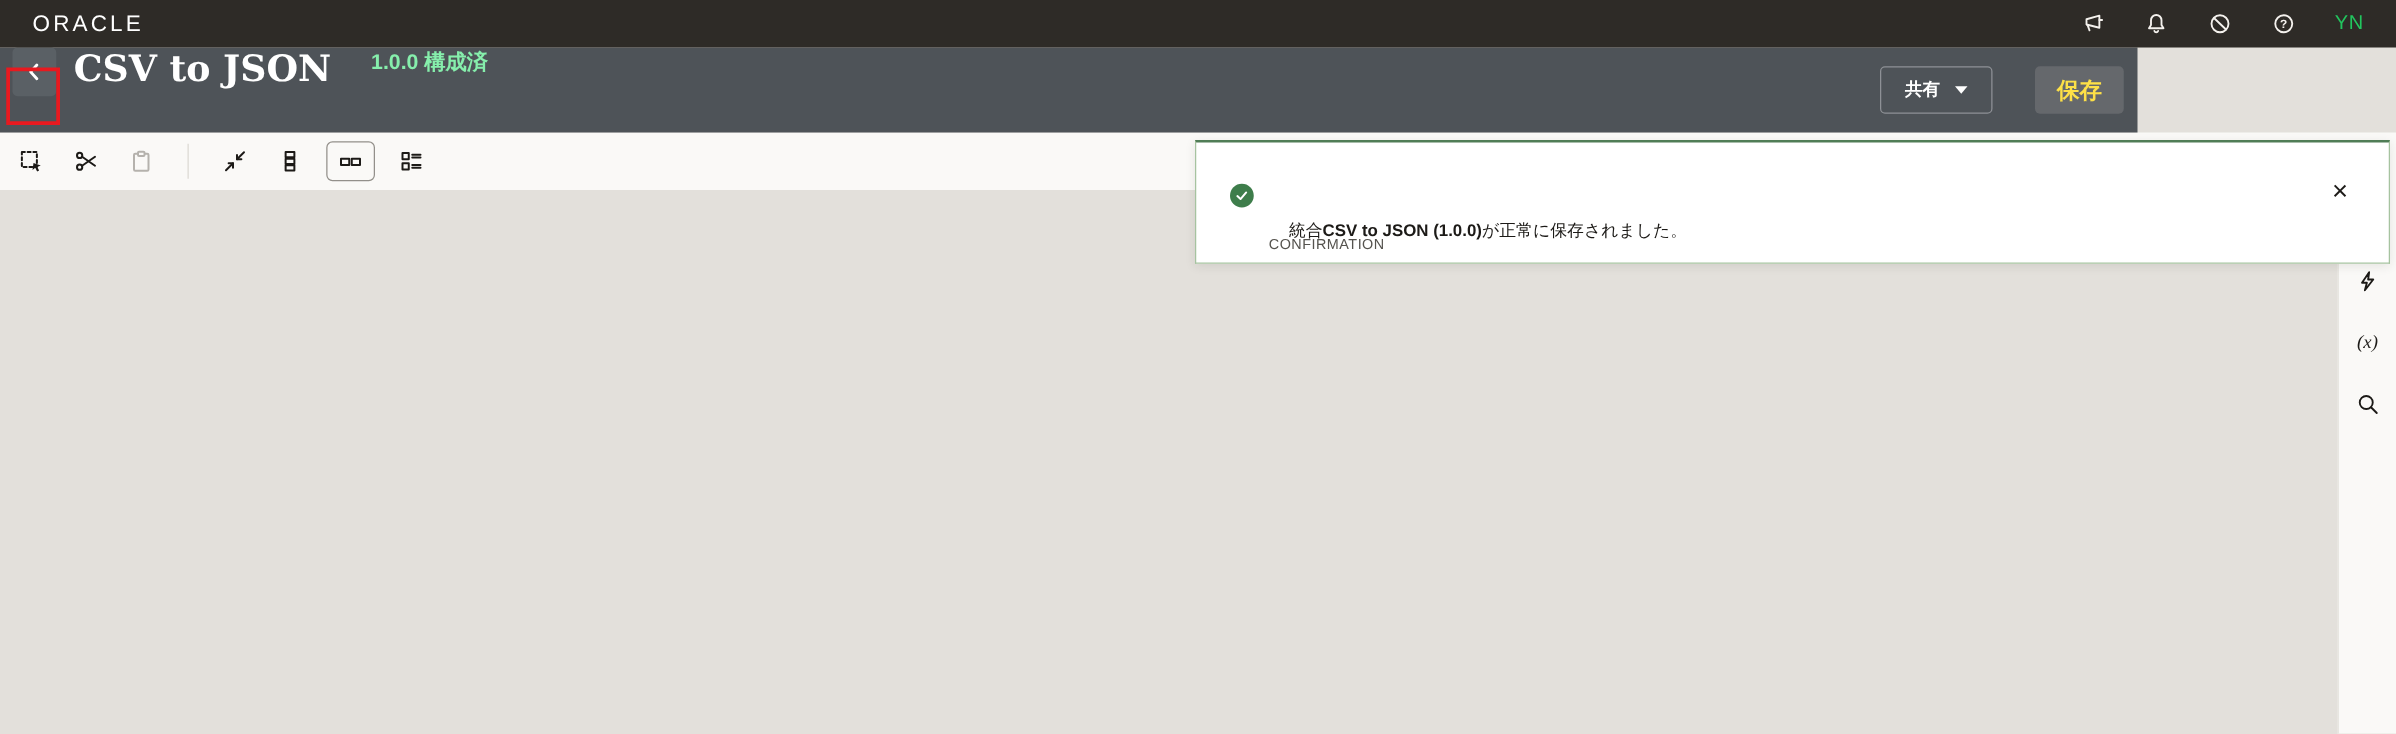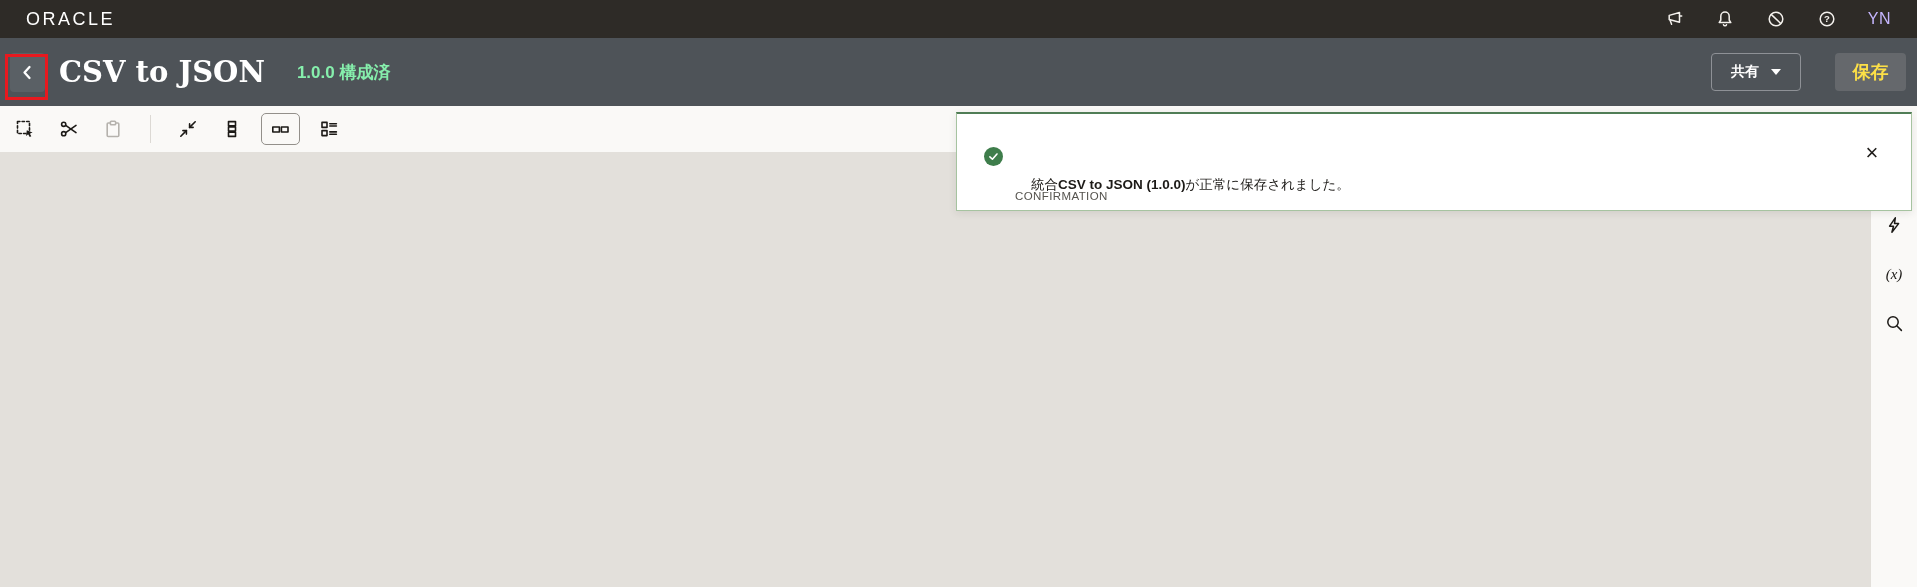--- a/index.html
+++ b/index.html
@@ -6,25 +6,25 @@
   html, body { width: 1917px; height: 587px; overflow: hidden; }
   body { position: relative; font-family: "Liberation Sans", sans-serif; background: #E3E0DB; }
 
   
   .topbar { position: absolute; left: 0; top: 0; width: 1917px; height: 38px; background: #2E2B27;
             display: flex; align-items: center; justify-content: space-between; padding: 0 26px; z-index: 40; }
   .logo { color: #fff; font-size: 18px; font-weight: 400; letter-spacing: 2.5px; }
   .topbar-right { display: flex; align-items: center; gap: 31px; color: #F4F1ED; }
   .tb-icon { width: 20px; height: 20px; display: flex; align-items: center; justify-content: center; cursor: pointer; }
   .tb-icon svg { stroke: #F4F1ED; fill: none; stroke-width: 1.5; stroke-linecap: round; stroke-linejoin: round; }
-  .user-initials { font-size: 16px; font-weight: 400; color: #c4b5fd; letter-spacing: .5px; cursor: pointer; }
-
-  
-  .header { position: absolute; left: 0; top: 38px; width: 1917px; height: 68px; background: #4E5358;
-            display: flex; align-items: center; padding: 0 6px 0 10px; z-index: 30; }
+  .user-initials { font-size: 16px; font-weight: 400; color: #22c55e; letter-spacing: .5px; cursor: pointer; }
+
+  
+  .header { position: absolute; left: 0; top: 38px; width: 1710px; height: 68px; background: #4E5358;
+            display: flex; padding: 0 6px 0 10px; z-index: 30; }
   .back-btn { width: 35px; height: 39px; background: #5A6065; border: none; border-radius: 4px;
               display: flex; align-items: center; justify-content: center; cursor: pointer; margin-right: 14px; }
   .back-btn svg { stroke: #fff; fill: none; stroke-width: 2.3; stroke-linecap: round; stroke-linejoin: round; }
   .annotation-red { position: absolute; left: 5px; top: 16px; width: 43px; height: 46px;
                     border: 3px solid #E8191F; z-index: 50; pointer-events: none; }
   .page-title { font-family: "DejaVu Serif", serif; font-size: 29px; font-weight: 600; color: #FFFFFF; margin-right: 32px; white-space: nowrap; }
   .version-text { font-size: 17px; font-weight: 700; color: #86efac; }
   .header-right { margin-left: auto; display: flex; align-items: center; gap: 34px; padding-right: 5px; }
   .share-btn { height: 38px; min-width: 90px; background: transparent; border: 1px solid #8E9196; border-radius: 4px;
                color: #fff; font-size: 14px; font-weight: 700; display: flex; align-items: center; justify-content: center;

